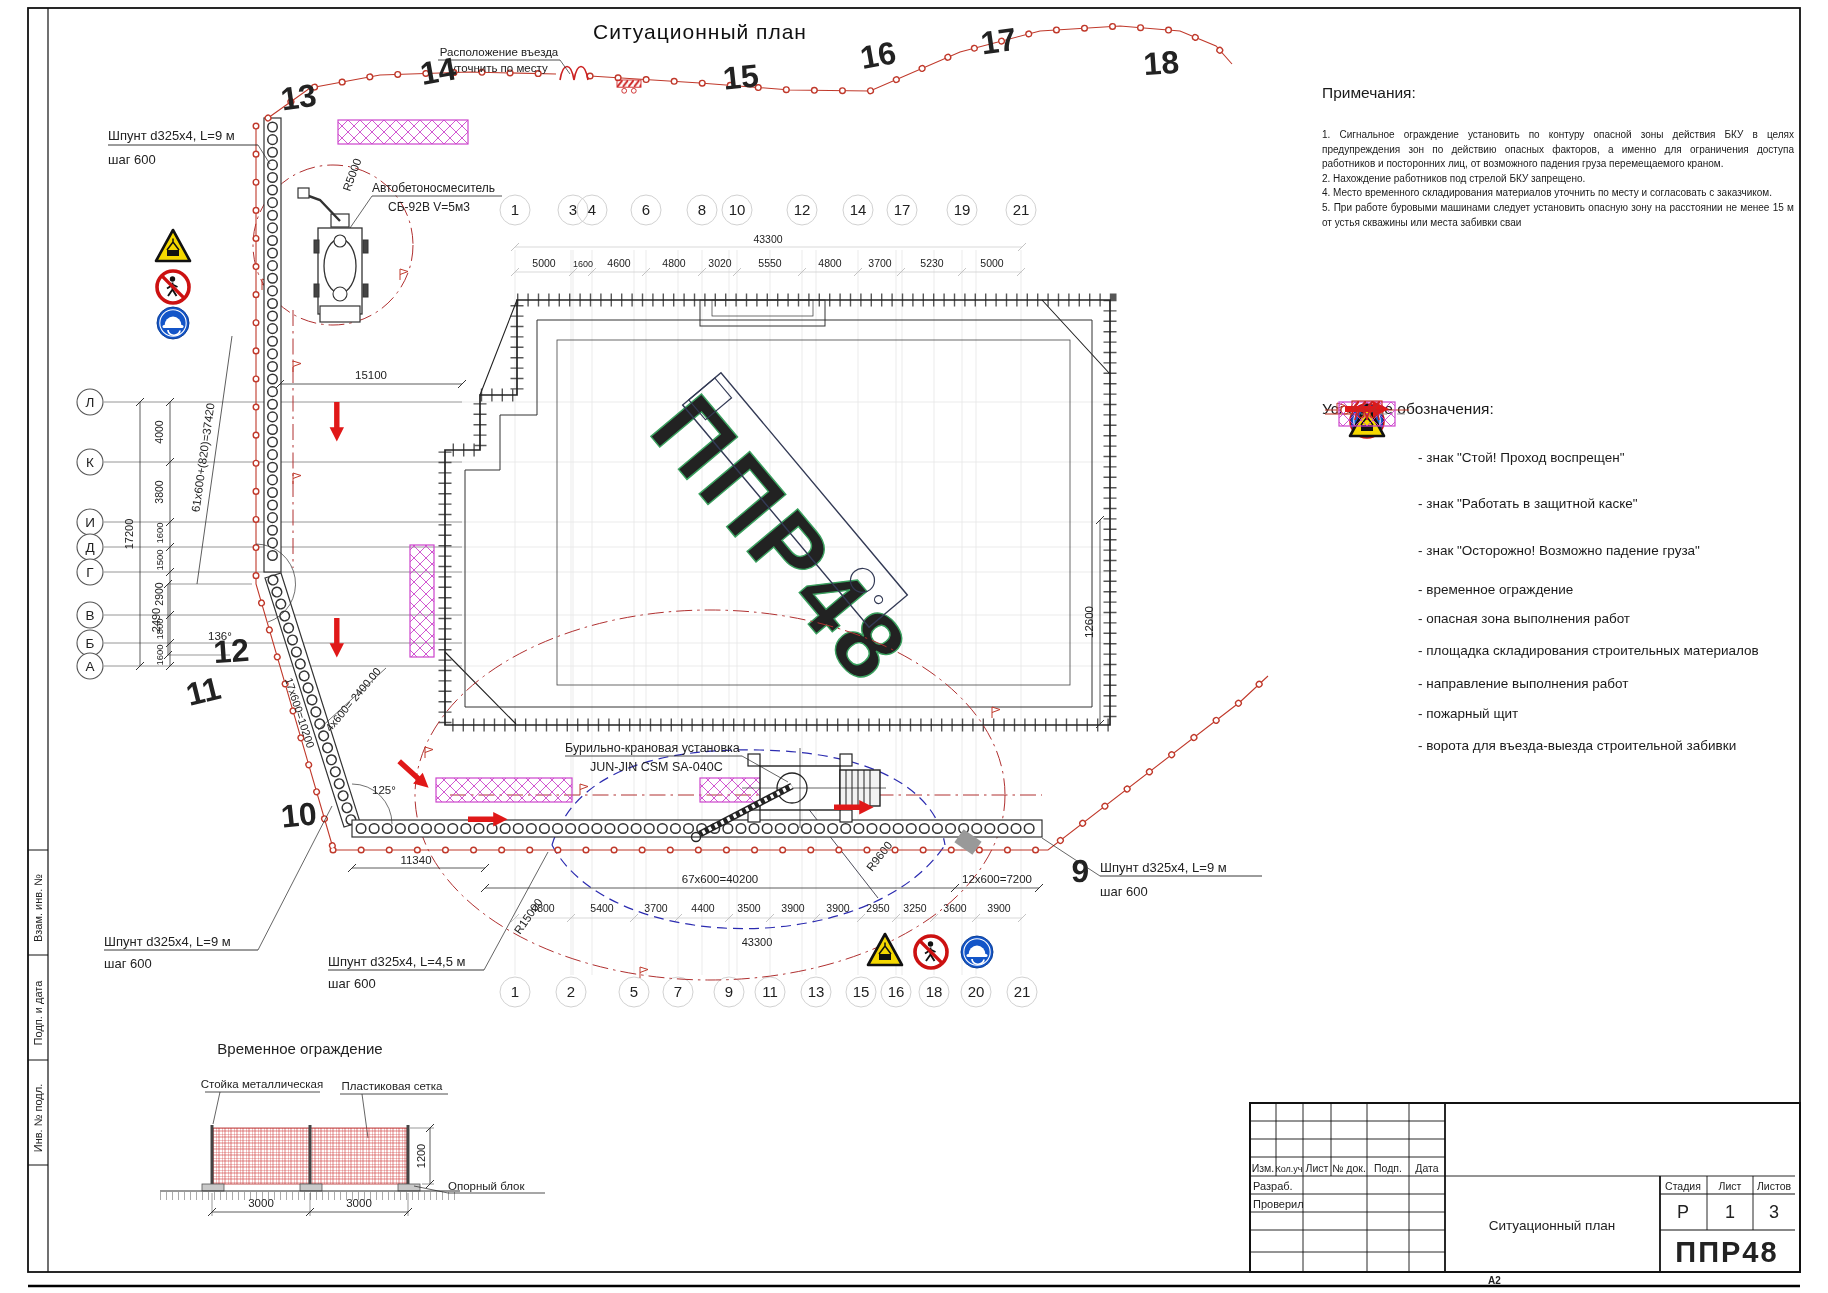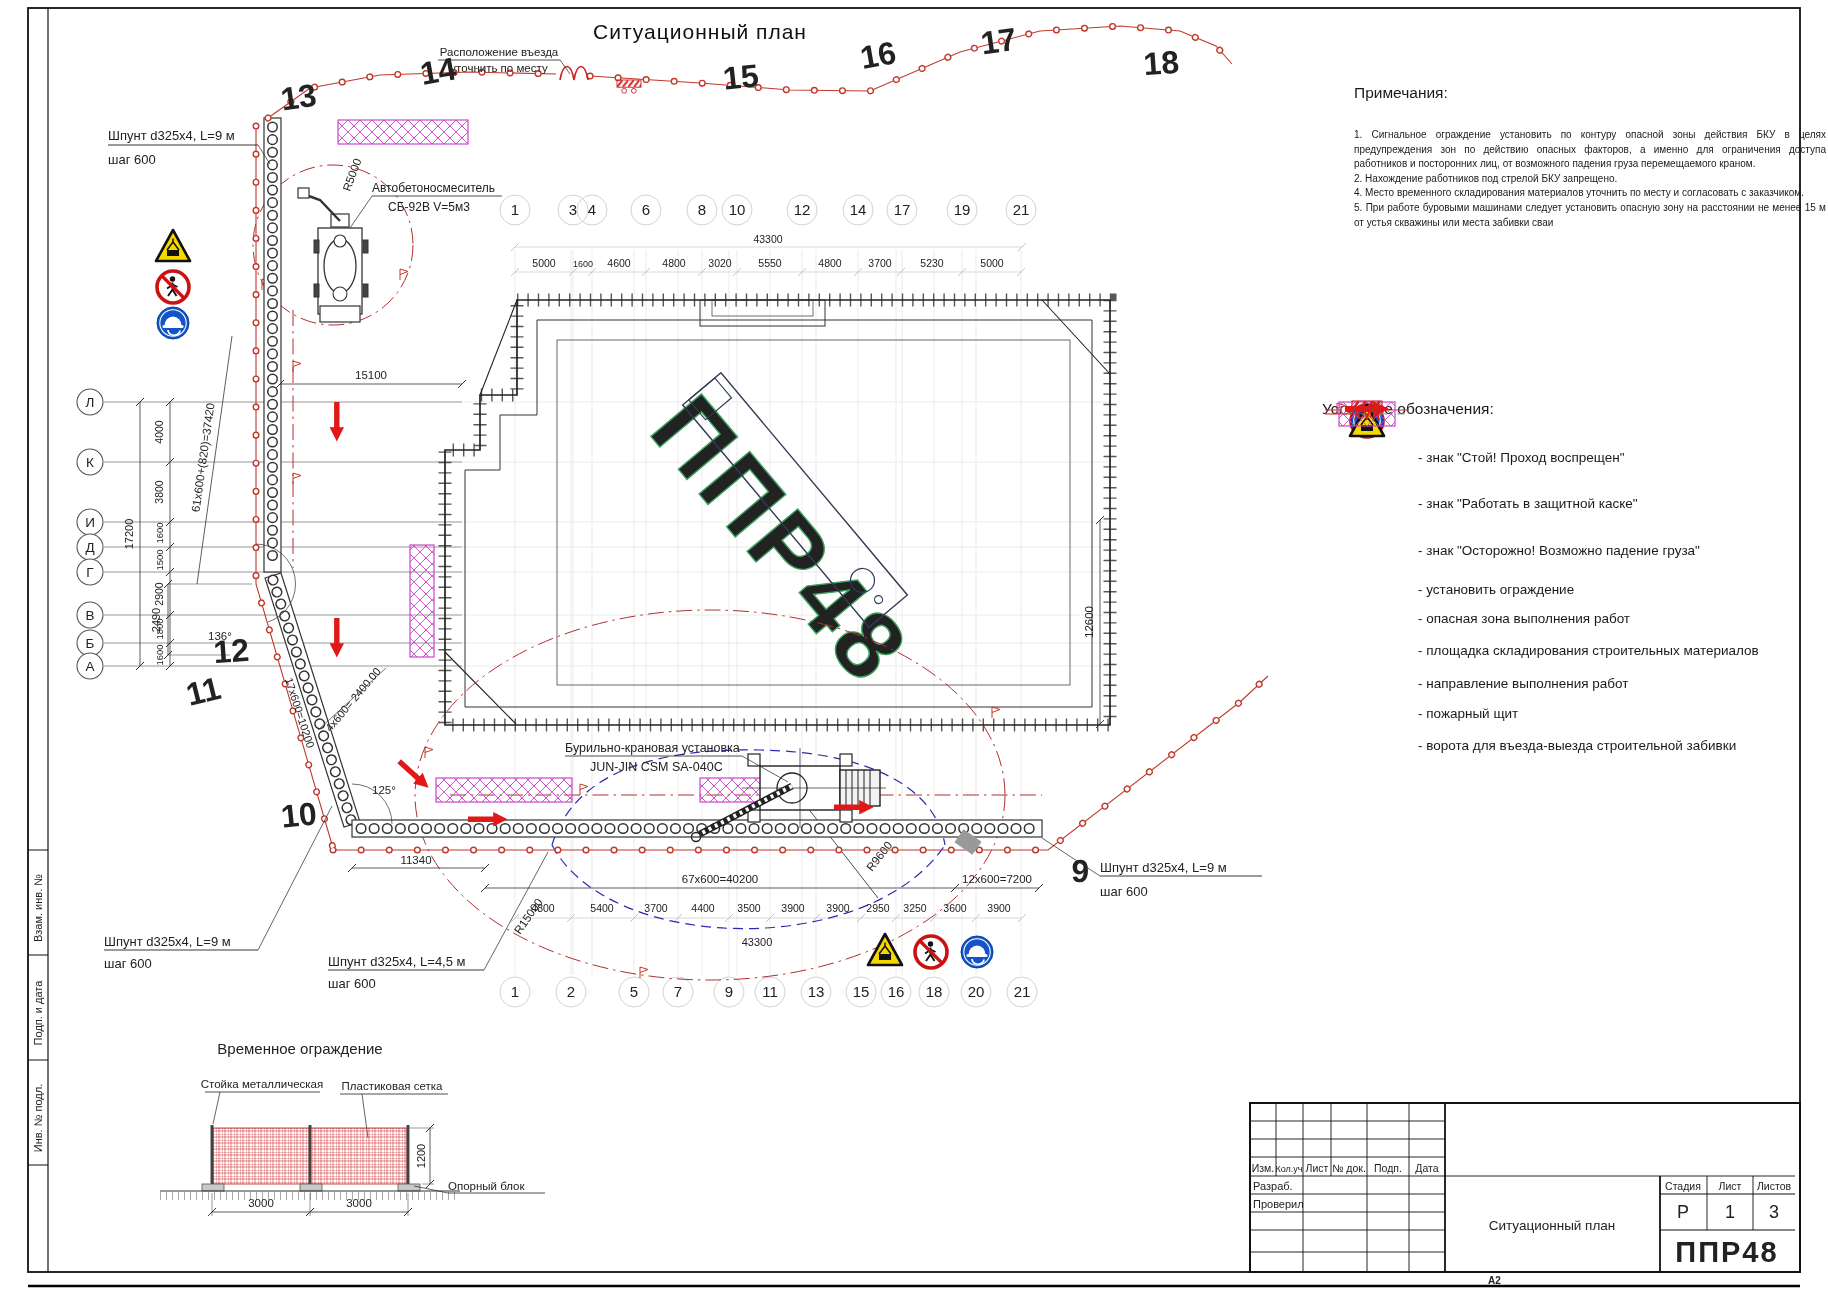--- a/index.html
+++ b/index.html
@@ -2,21 +2,21 @@
 <html><head>
 <meta charset="utf-8">
 <style>
   html,body{margin:0;padding:0;background:#888;}
   .page{position:relative;width:1828px;height:1293px;background:#fff;overflow:hidden;
         font-family:"Liberation Sans",sans-serif;color:#1a1a1a;}
   svg{position:absolute;left:0;top:0;}
   svg text{font-family:"Liberation Sans",sans-serif;fill:#222;}
   .ttl{position:absolute;top:20px;left:700px;transform:translateX(-50%);
        font-size:21px;letter-spacing:1px;color:#111;}
-  .notes{position:absolute;left:1322px;top:84px;width:472px;margin-left:32px;}
+  .notes{position:absolute;left:1322px;top:84px;width:472px;}
   .notes h3{font-size:15.5px;font-weight:normal;margin:0 0 26px 0;}
   .notes p{font-size:10px;line-height:1.46;margin:0;text-align:justify;}
   .legend{position:absolute;left:1322px;top:400px;width:486px;}
   .legend h3{font-size:15.5px;font-weight:normal;margin:0 0 16px 0;}
   .lrow{display:flex;align-items:center;}
   .lrow .sym{width:96px;display:flex;justify-content:center;align-items:center;flex:0 0 96px;}
   .lrow .lab{font-size:13.5px;}
   .side-label{position:absolute;width:110px;left:-17px;text-align:center;
       transform:rotate(-90deg);font-size:11px;color:#222;}
   .a2{position:absolute;font-size:10px;color:#222;font-weight:bold;}
@@ -591,21 +591,21 @@
     <span class="lab">- знак "Осторожно! Возможно падение груза"</span>
   </div>
   <div class="lrow" style="height:30px">
     <span class="sym">
           <svg width="90" height="20" viewBox="-45 -10 90 20">
       <line x1="-42" y1="0" x2="42" y2="0" stroke="#c0392b" stroke-width="1.2"></line>
       <circle cx="-22" cy="0" r="4" fill="#fff" stroke="#c0392b" stroke-width="1.2"></circle>
       <circle cx="12" cy="0" r="4" fill="#fff" stroke="#c0392b" stroke-width="1.2"></circle>
           </svg>
         </span>
-    <span class="lab">- установить ограждение</span>
+    <span class="lab">- временное ограждение</span>
   </div>
   <div class="lrow" style="height:28px">
     <span class="sym">
           <svg width="90" height="22" viewBox="-45 -14 90 22">
       <line x1="-42" y1="0" x2="-10" y2="0" stroke="#c0392b" stroke-width="1.1"></line>
       <path d="M-30,0 L-30,-11 L-22,-8.5 L-30,-5.5" stroke="#c0392b" stroke-width="1" fill="none"></path>
       <line x1="-6" y1="0" x2="42" y2="0" stroke="#999" stroke-width="1.1" stroke-dasharray="8 4 2 4"></line>
           </svg>
         </span>
     <span class="lab">- опасная зона выполнения работ</span>

